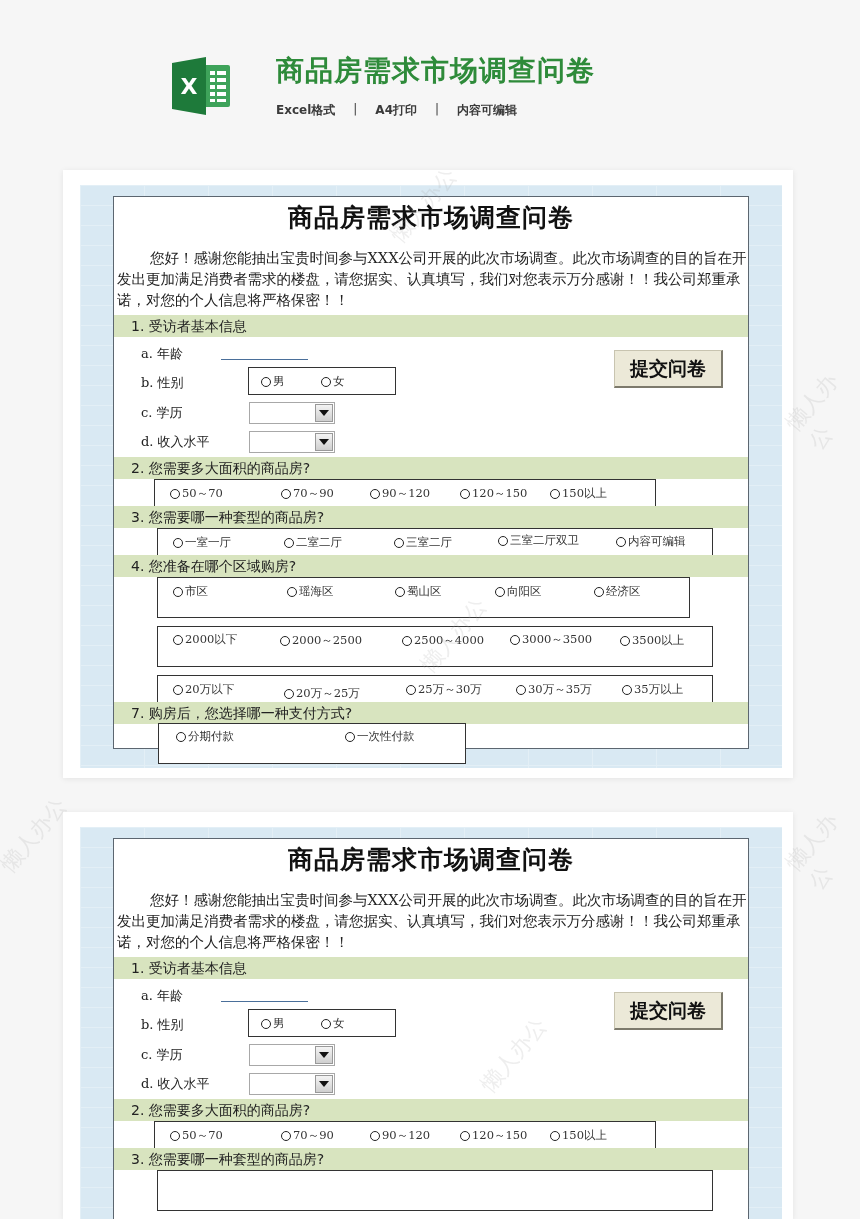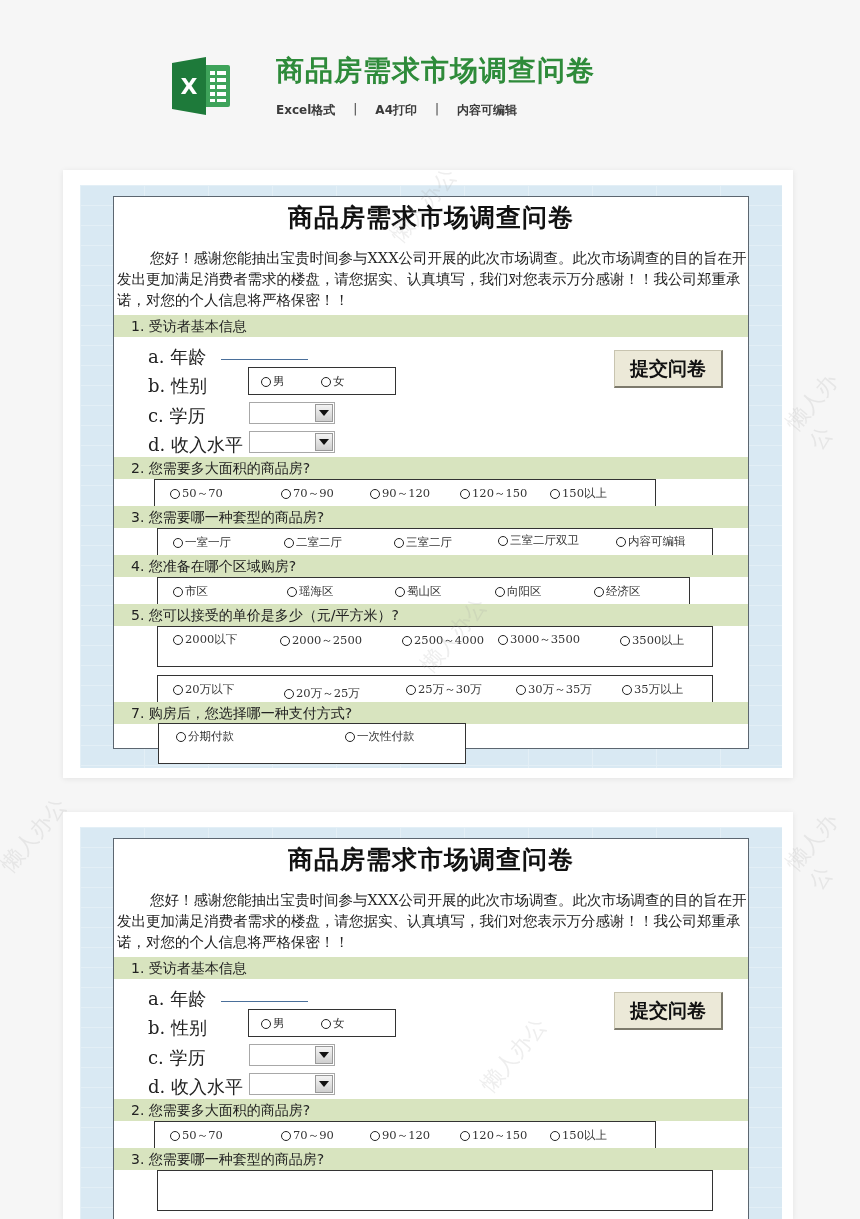--- a/index.html
+++ b/index.html
@@ -22,21 +22,21 @@
   .card1 .panel { height: 583px; }
   .card2 .panel { height: 400px; }
   .sheet { position: absolute; left: 33px; top: 11px; width: 636px; background: #fff; border: 1px solid #5c6670; }
   .card1 .sheet { height: 553px; }
   .card2 .sheet { height: 400px; border-bottom: none; }
 
   .sh-title { position: absolute; left: 0; top: 4px; width: 100%; text-align: center; font-size: 25px; font-weight: 900; color: #111; letter-spacing: 1px; font-family: "DejaVu Sans", sans-serif; }
   .intro { position: absolute; left: 3px; top: 51px; width: 630px; font-family: "DejaVu Serif", "Liberation Serif", serif; font-size: 14.5px; line-height: 21px; color: #222; text-indent: 33px; }
 
   .sec { position: absolute; left: 0; width: 100%; height: 22px; background: #d8e4bf; font-size: 14px; color: #222; line-height: 22px; padding-left: 17px; }
-  .field-label { position: absolute; left: 34px; font-family: "DejaVu Serif", serif; font-size: 18px; color: #222; }
+  .field-label { position: absolute; left: 27px; font-family: "DejaVu Serif", serif; font-size: 13px; color: #222; }
   .age-line { position: absolute; left: 107px; width: 87px; height: 1px; background: #4a6f9a; }
   .gender-box { position: absolute; left: 134px; width: 148px; height: 28px; border: 1.5px solid #333; }
   .radio { display: inline-flex; align-items: center; font-family: "DejaVu Serif", serif; font-size: 11.5px; color: #333; position: absolute; }
   .radio .o { display: inline-block; width: 10px; height: 10px; border: 1.5px solid #222; border-radius: 50%; margin-right: 2px; }
   .combo { position: absolute; left: 135px; width: 86px; height: 22px; border: 1px solid #a8a8a8; background: #fff; }
   .combo .arr { position: absolute; right: 1px; top: 1px; width: 18px; height: 18px; background: linear-gradient(#f4f4f4, #cfcfcf); border: 1px solid #999; display: flex; align-items: center; justify-content: center; }
   .combo .arr::after { content: ""; border-left: 5px solid transparent; border-right: 5px solid transparent; border-top: 6px solid #111; }
   .submit { position: absolute; left: 500px; width: 109px; height: 38px; background: #ece9d8; border: 1px solid #c8c4b0; border-right: 2px solid #7d7a6c; border-bottom: 2px solid #7d7a6c; font-size: 19px; font-weight: bold; color: #111; text-align: center; line-height: 34px; font-family: "DejaVu Sans", sans-serif; }
   .optbox { position: absolute; height: 41px; border: 1.5px solid #333; background: #fff; }
   .watermark { position: absolute; font-size: 22px; color: rgba(160,160,160,0.18); transform: rotate(-50deg); pointer-events: none; font-family: "DejaVu Serif", serif; }
@@ -168,35 +168,34 @@
         <span class="radio" style="left:337px;top:6px">
             <span class="o"></span>
             <span>向阳区</span>
           </span>
         <span class="radio" style="left:436px;top:6px">
             <span class="o"></span>
             <span>经济区</span>
           </span>
       </div>
 
-      <div class="sec" style="top:407px">5. 您可以接受的单价是多少（元/平方米）?</div>
       <div class="optbox" style="top:429px;left:43px;width:556px">
         <span class="radio" style="left:15px;top:5px">
             <span class="o"></span>
             <span>2000以下</span>
           </span>
         <span class="radio" style="left:122px;top:6px">
             <span class="o"></span>
             <span>2000～2500</span>
           </span>
         <span class="radio" style="left:244px;top:6px">
             <span class="o"></span>
             <span>2500～4000</span>
           </span>
-        <span class="radio" style="left:340px;top:5px">
+        <span class="radio" style="left:352px;top:5px">
             <span class="o"></span>
             <span>3000～3500</span>
           </span>
         <span class="radio" style="left:462px;top:6px">
             <span class="o"></span>
             <span>3500以上</span>
           </span>
       </div>
 
       <div class="optbox" style="top:478px;left:43px;width:556px">

